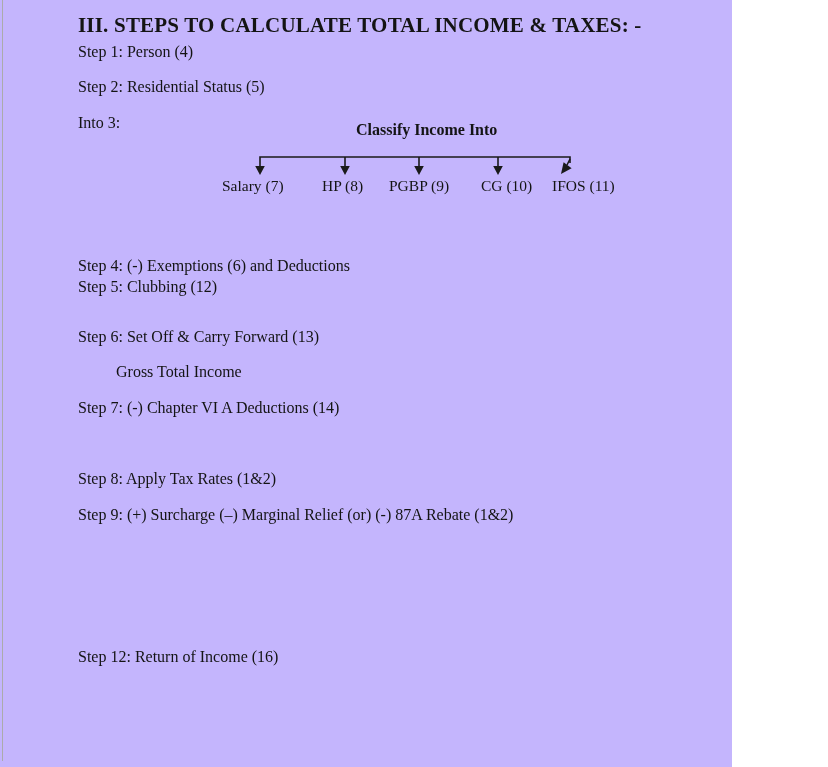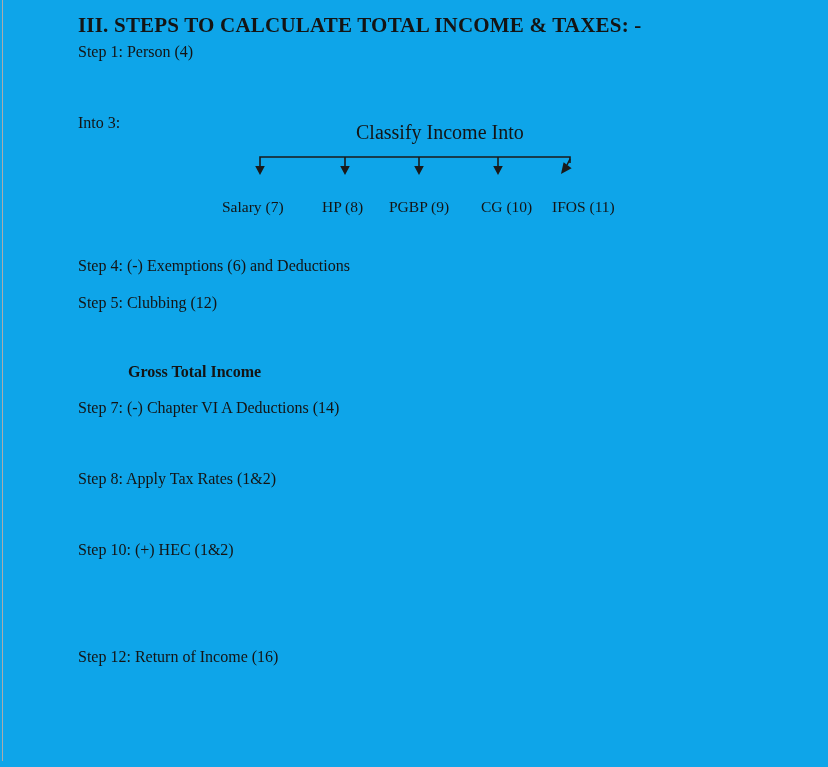--- a/index.html
+++ b/index.html
@@ -2,23 +2,23 @@
 <html><head>
 <meta charset="utf-8">
 <style>
   html, body {
     margin: 0;
     padding: 0;
     background: #ffffff;
   }
   .page {
     position: relative;
-    width: 828px;
+    width: 732px;
     height: 767px;
-    background: #0ea5e9;
+    background: #c4b5fd;
     font-family: "Liberation Serif", serif;
     color: #141414;
     overflow: hidden;
   }
   .page-edge {
     position: absolute;
     left: 2px;
     top: 0;
     width: 1px;
     height: 761px;
@@ -35,54 +35,54 @@
     letter-spacing: 0.2px;
   }
   .line {
     position: absolute;
     left: 78px;
     font-size: 16px;
     line-height: 18px;
     white-space: nowrap;
   }
   .bold-line {
-    left: 128px;
-    font-weight: bold;
+    left: 116px;
+    font-weight: normal;
   }
   .diagram-heading {
     position: absolute;
     left: 356px;
     top: 121px;
-    font-size: 20px;
-    font-weight: normal;
+    font-size: 16px;
+    font-weight: bold;
     white-space: nowrap;
   }
   .branch-svg {
     position: absolute;
     left: 220px;
     top: 151px;
   }
   .branch-label {
     position: absolute;
     top: 177px;
     font-size: 15.5px;
     white-space: nowrap;
-    margin-top: 21px;
   }
 </style>
 </head>
 <body>
 
 <div class="page">
 
   <div class="page-edge"></div>
 
   <h1 class="doc-title">III. STEPS TO CALCULATE TOTAL INCOME &amp; TAXES: -</h1>
 
   <div class="line" style="top:43px">Step 1: Person (4)</div>
+  <div class="line" style="top:78px">Step 2: Residential Status (5)</div>
   <div class="line" style="top:114px">Into 3:</div>
 
   <div class="diagram-heading">Classify Income Into</div>
 
   <svg class="branch-svg" width="365" height="30" viewBox="0 0 365 30">
 
     <polyline points="40,16 40,6 350,6 350,12" fill="none" stroke="#1a1a1a" stroke-width="1.6"></polyline>
 
     <line x1="125" y1="6" x2="125" y2="16" stroke="#1a1a1a" stroke-width="1.6"></line>
     <line x1="199" y1="6" x2="199" y2="16" stroke="#1a1a1a" stroke-width="1.6"></line>
@@ -97,26 +97,27 @@
     <polygon points="341,23 351.6,17.2 343.6,11.2" fill="#1a1a1a"></polygon>
   </svg>
 
   <span class="branch-label" style="left:222px">Salary (7)</span>
   <span class="branch-label" style="left:322px">HP (8)</span>
   <span class="branch-label" style="left:389px">PGBP (9)</span>
   <span class="branch-label" style="left:481px">CG (10)</span>
   <span class="branch-label" style="left:552px">IFOS (11)</span>
 
   <div class="line" style="top:257px">Step 4: (-) Exemptions (6) and Deductions</div>
-  <div class="line" style="top:294px">Step 5: Clubbing (12)</div>
+  <div class="line" style="top:278px">Step 5: Clubbing (12)</div>
+  <div class="line" style="top:328px">Step 6: Set Off &amp; Carry Forward (13)</div>
 
   <div class="line bold-line" style="top:363px">Gross Total Income</div>
 
   <div class="line" style="top:399px">Step 7: (-) Chapter VI A Deductions (14)</div>
 
 
   <div class="line" style="top:470px">Step 8: Apply Tax Rates (1&amp;2)</div>
-  <div class="line" style="top:541px">Step 10: (+) HEC (1&amp;2)</div>
+  <div class="line" style="top:506px">Step 9: (+) Surcharge (–) Marginal Relief (or) (-) 87A Rebate (1&amp;2)</div>
 
 
   <div class="line" style="top:648px">Step 12: Return of Income (16)</div>
 
 </div>
 
 </body></html>

